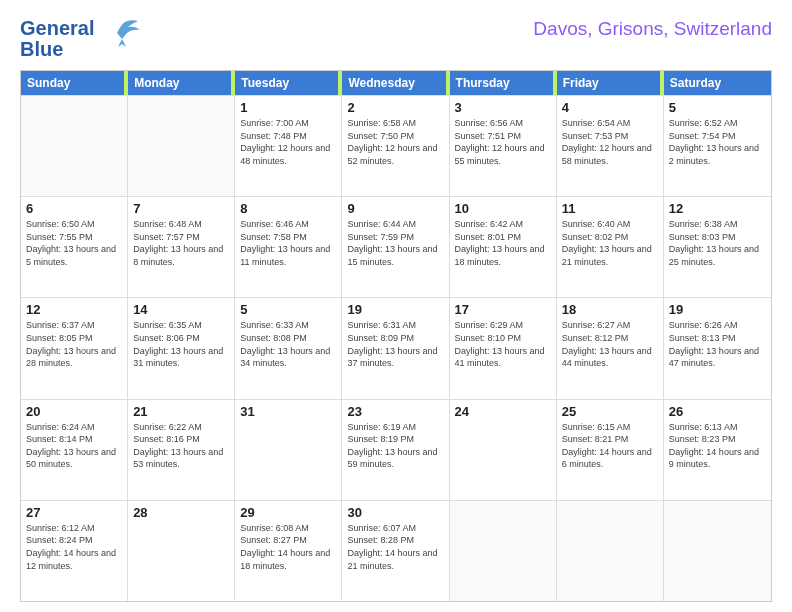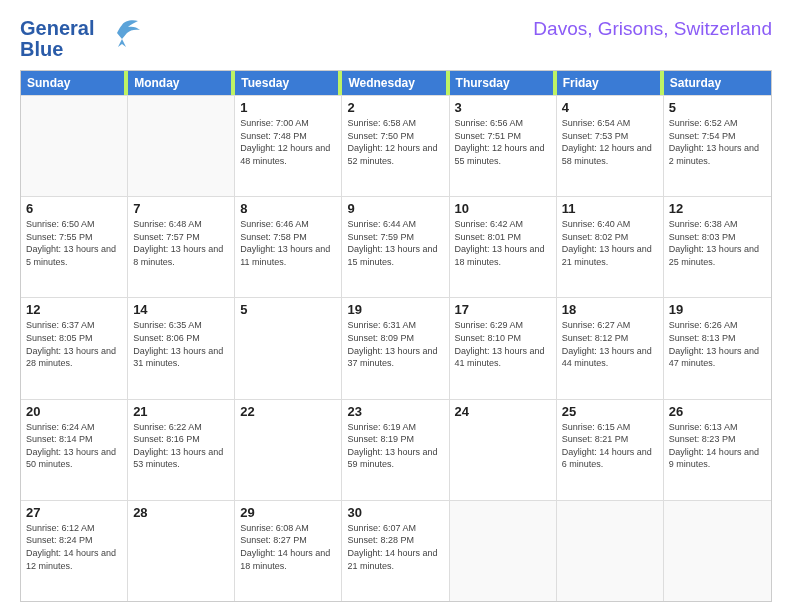--- a/index.html
+++ b/index.html
@@ -192,20 +192,21 @@
           <div class="cal-cell">
             <div class="day-num">12</div>
             <div class="day-info">Sunrise: 6:37 AM<br>Sunset: 8:05 PM<br>Daylight: 13 hours and 28 minutes.</div>
           </div>
           <div class="cal-cell">
             <div class="day-num">14</div>
             <div class="day-info">Sunrise: 6:35 AM<br>Sunset: 8:06 PM<br>Daylight: 13 hours and 31 minutes.</div>
           </div>
           <div class="cal-cell">
             <div class="day-num">5</div>
+            <div class="day-info">Sunrise: 6:33 AM<br>Sunset: 8:08 PM<br>Daylight: 13 hours and 34 minutes.</div>
           </div>
           <div class="cal-cell">
             <div class="day-num">19</div>
             <div class="day-info">Sunrise: 6:31 AM<br>Sunset: 8:09 PM<br>Daylight: 13 hours and 37 minutes.</div>
           </div>
           <div class="cal-cell">
             <div class="day-num">17</div>
             <div class="day-info">Sunrise: 6:29 AM<br>Sunset: 8:10 PM<br>Daylight: 13 hours and 41 minutes.</div>
           </div>
           <div class="cal-cell">
@@ -220,21 +221,21 @@
         <div class="cal-row">
           <div class="cal-cell">
             <div class="day-num">20</div>
             <div class="day-info">Sunrise: 6:24 AM<br>Sunset: 8:14 PM<br>Daylight: 13 hours and 50 minutes.</div>
           </div>
           <div class="cal-cell">
             <div class="day-num">21</div>
             <div class="day-info">Sunrise: 6:22 AM<br>Sunset: 8:16 PM<br>Daylight: 13 hours and 53 minutes.</div>
           </div>
           <div class="cal-cell">
-            <div class="day-num">22</div>
+            <div class="day-num">31</div>
           </div>
           <div class="cal-cell">
             <div class="day-num">23</div>
             <div class="day-info">Sunrise: 6:19 AM<br>Sunset: 8:19 PM<br>Daylight: 13 hours and 59 minutes.</div>
           </div>
           <div class="cal-cell">
             <div class="day-num">24</div>
           </div>
           <div class="cal-cell">
             <div class="day-num">25</div>

